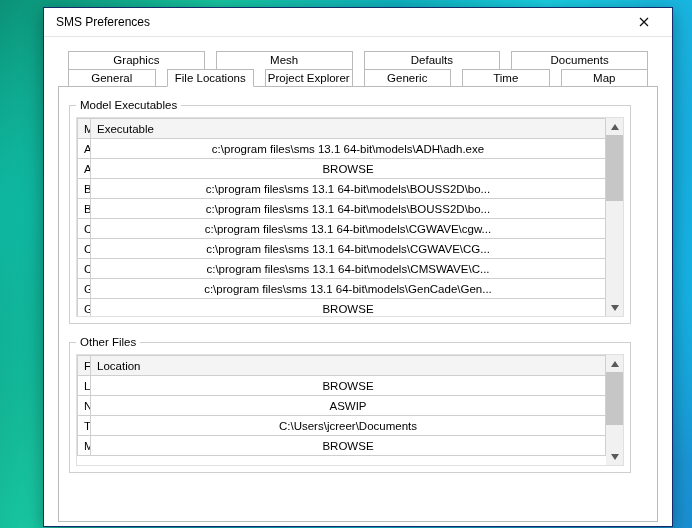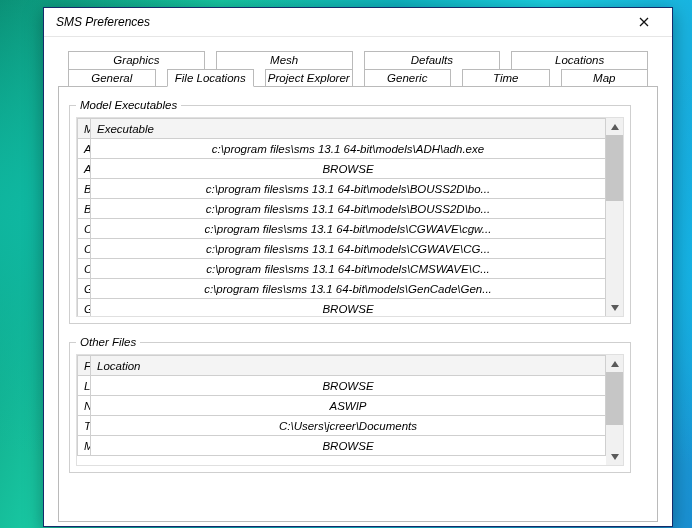--- a/index.html
+++ b/index.html
@@ -17,21 +17,21 @@
   }
 
   
   .window {
     position: absolute;
     left: 43px; top: 7px;
     width: 630px; height: 520px;
     background: #ffffff;
     border: 1.5px solid #142b6b;
     box-shadow: 0 4px 18px rgba(0,0,0,0.35);
-    display: flex; flex-direction: column; font-style: italic;
+    display: flex; flex-direction: column;
   }
   .titlebar {
     display: flex; align-items: center;
     height: 30px;
     padding: 0 6px 0 12px;
     background: #fff;
     border-bottom: 1px solid #e6e6e6;
   }
   .titlebar h1 {
     font-size: 12px; font-weight: 400; margin: 0; flex: 1;
@@ -142,21 +142,21 @@
         </svg>
     </div>
   </div>
 
   <div class="client">
     <div class="tabs-wrap">
       <div class="tabrow" id="tabs-top">
           <div class="tab">Graphics</div>
           <div class="tab">Mesh</div>
           <div class="tab">Defaults</div>
-          <div class="tab">Locations</div>
+          <div class="tab">Documents</div>
         </div>
       <div class="tabrow bottom" id="tabs-bottom">
           <div class="tab">General</div>
           <div class="tab active">File Locations</div>
           <div class="tab">Project Explorer</div>
           <div class="tab">Generic</div>
           <div class="tab">Time</div>
           <div class="tab">Map</div>
         </div>
     </div>

